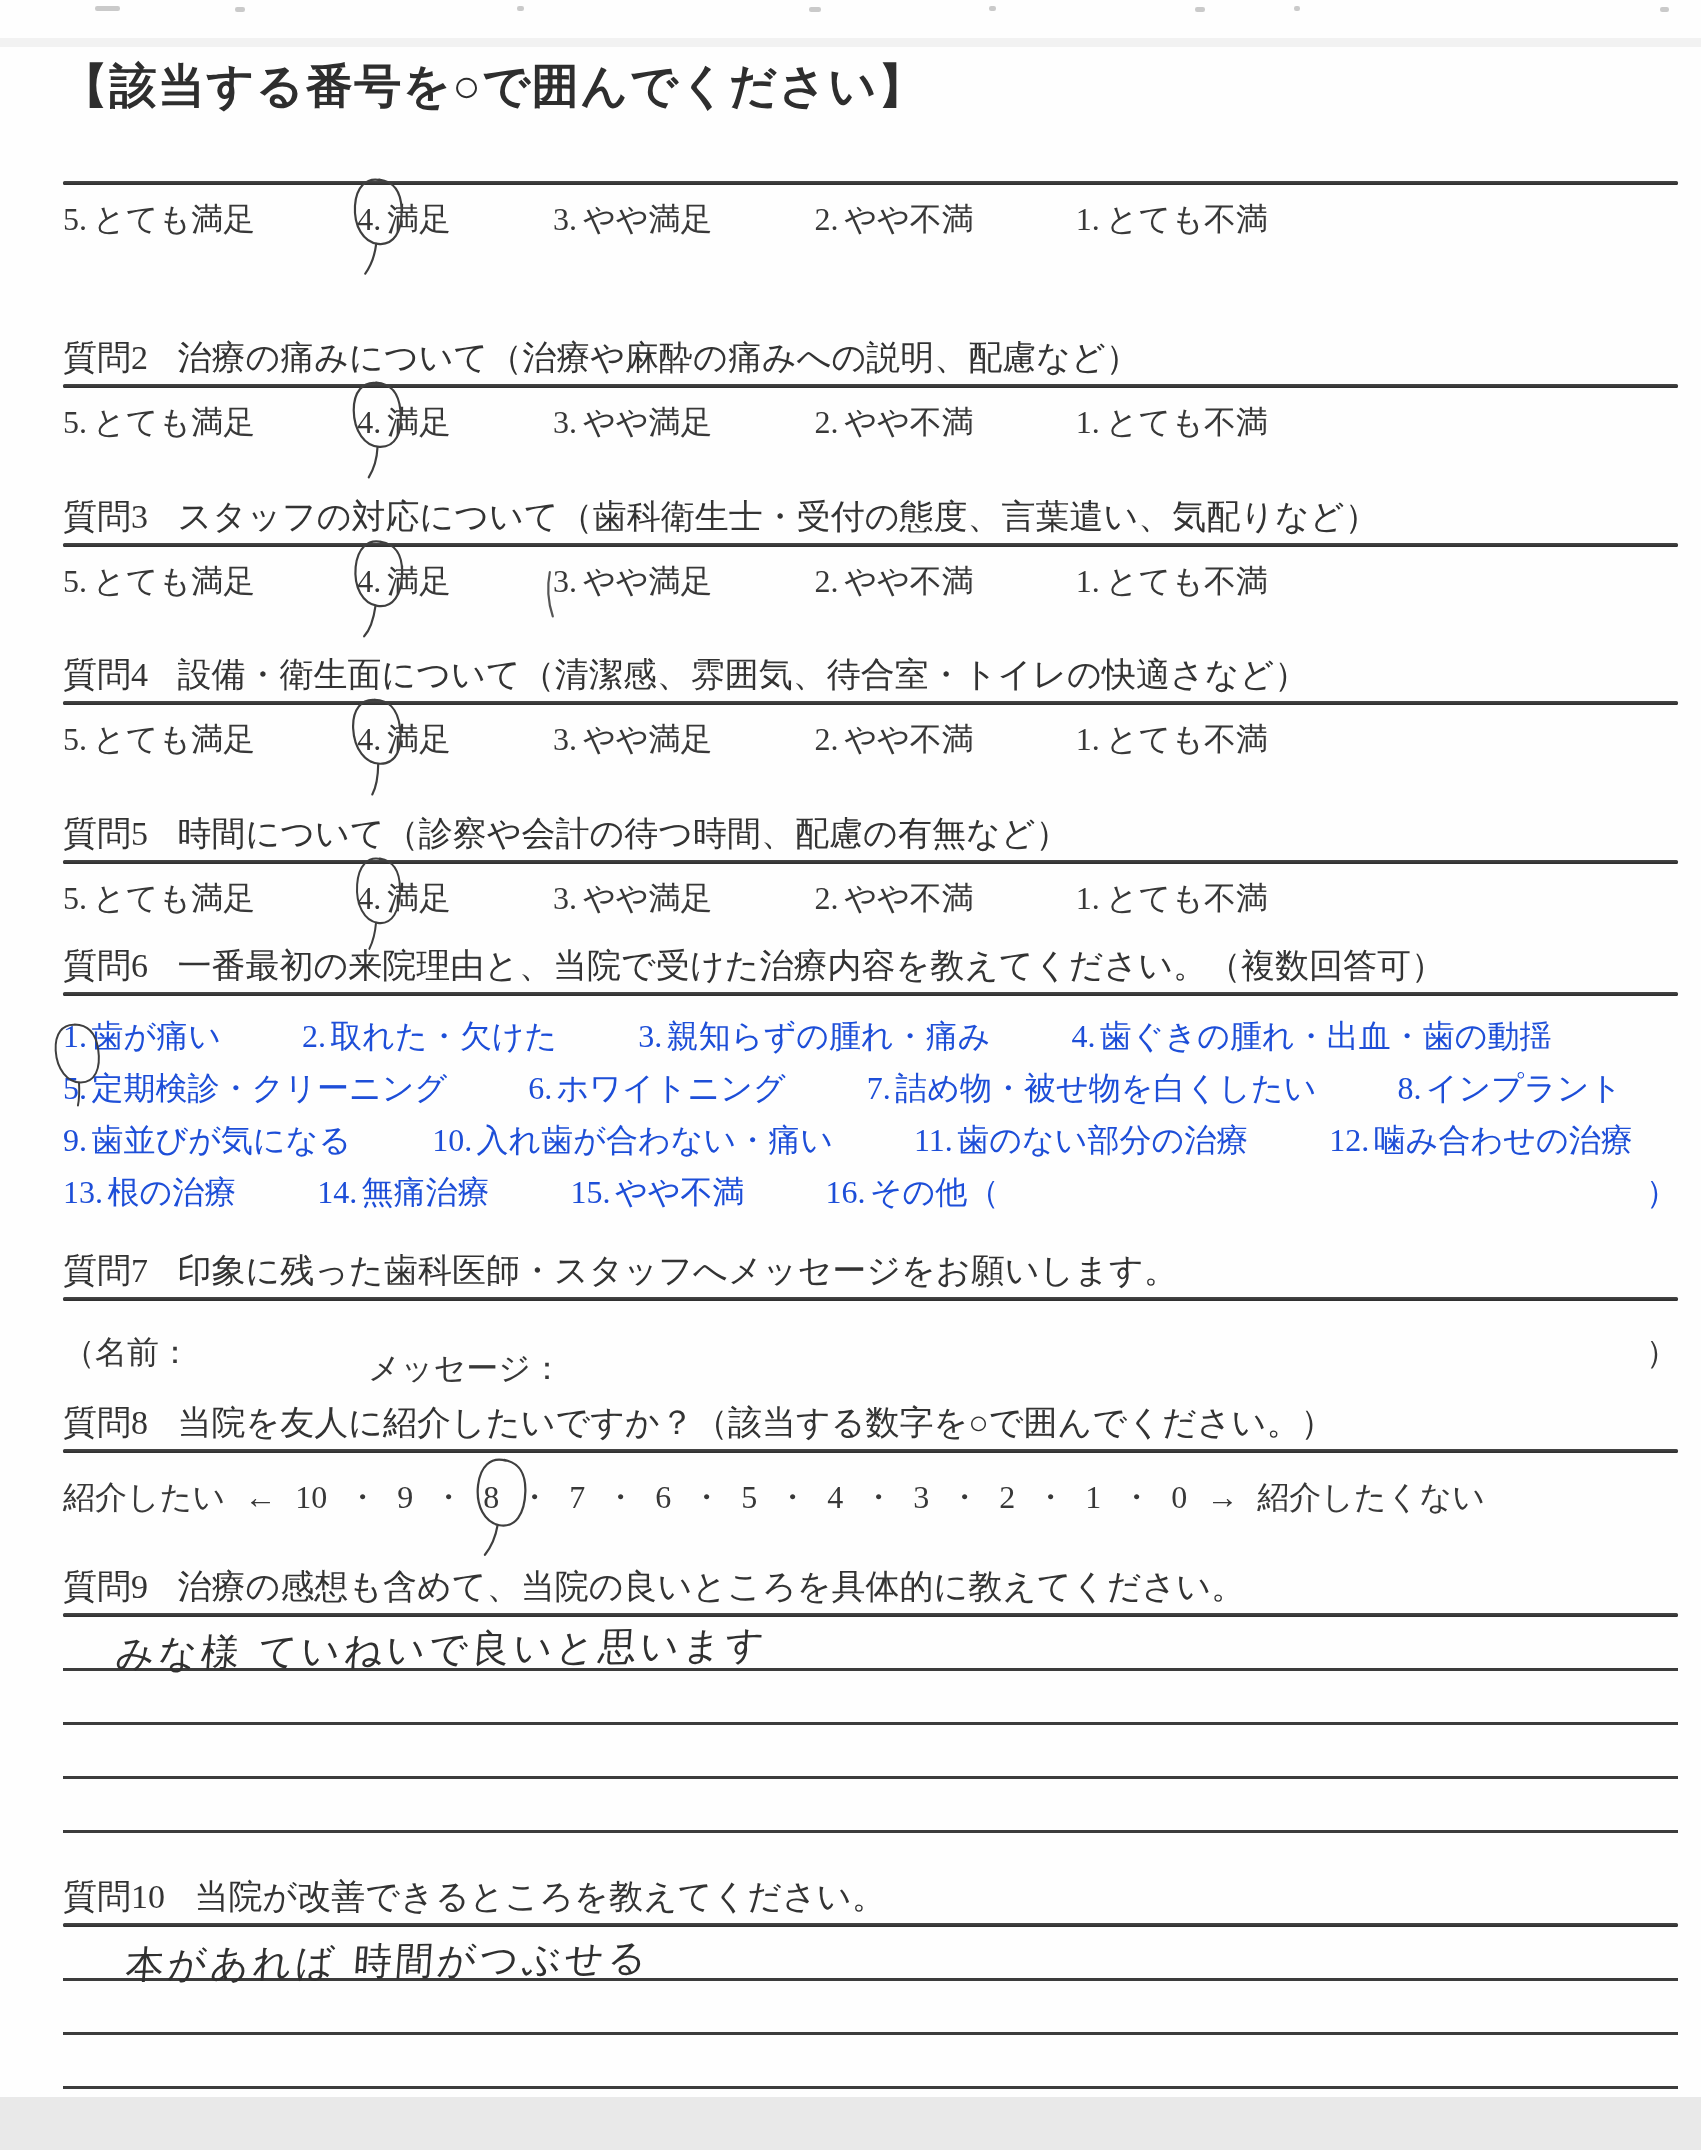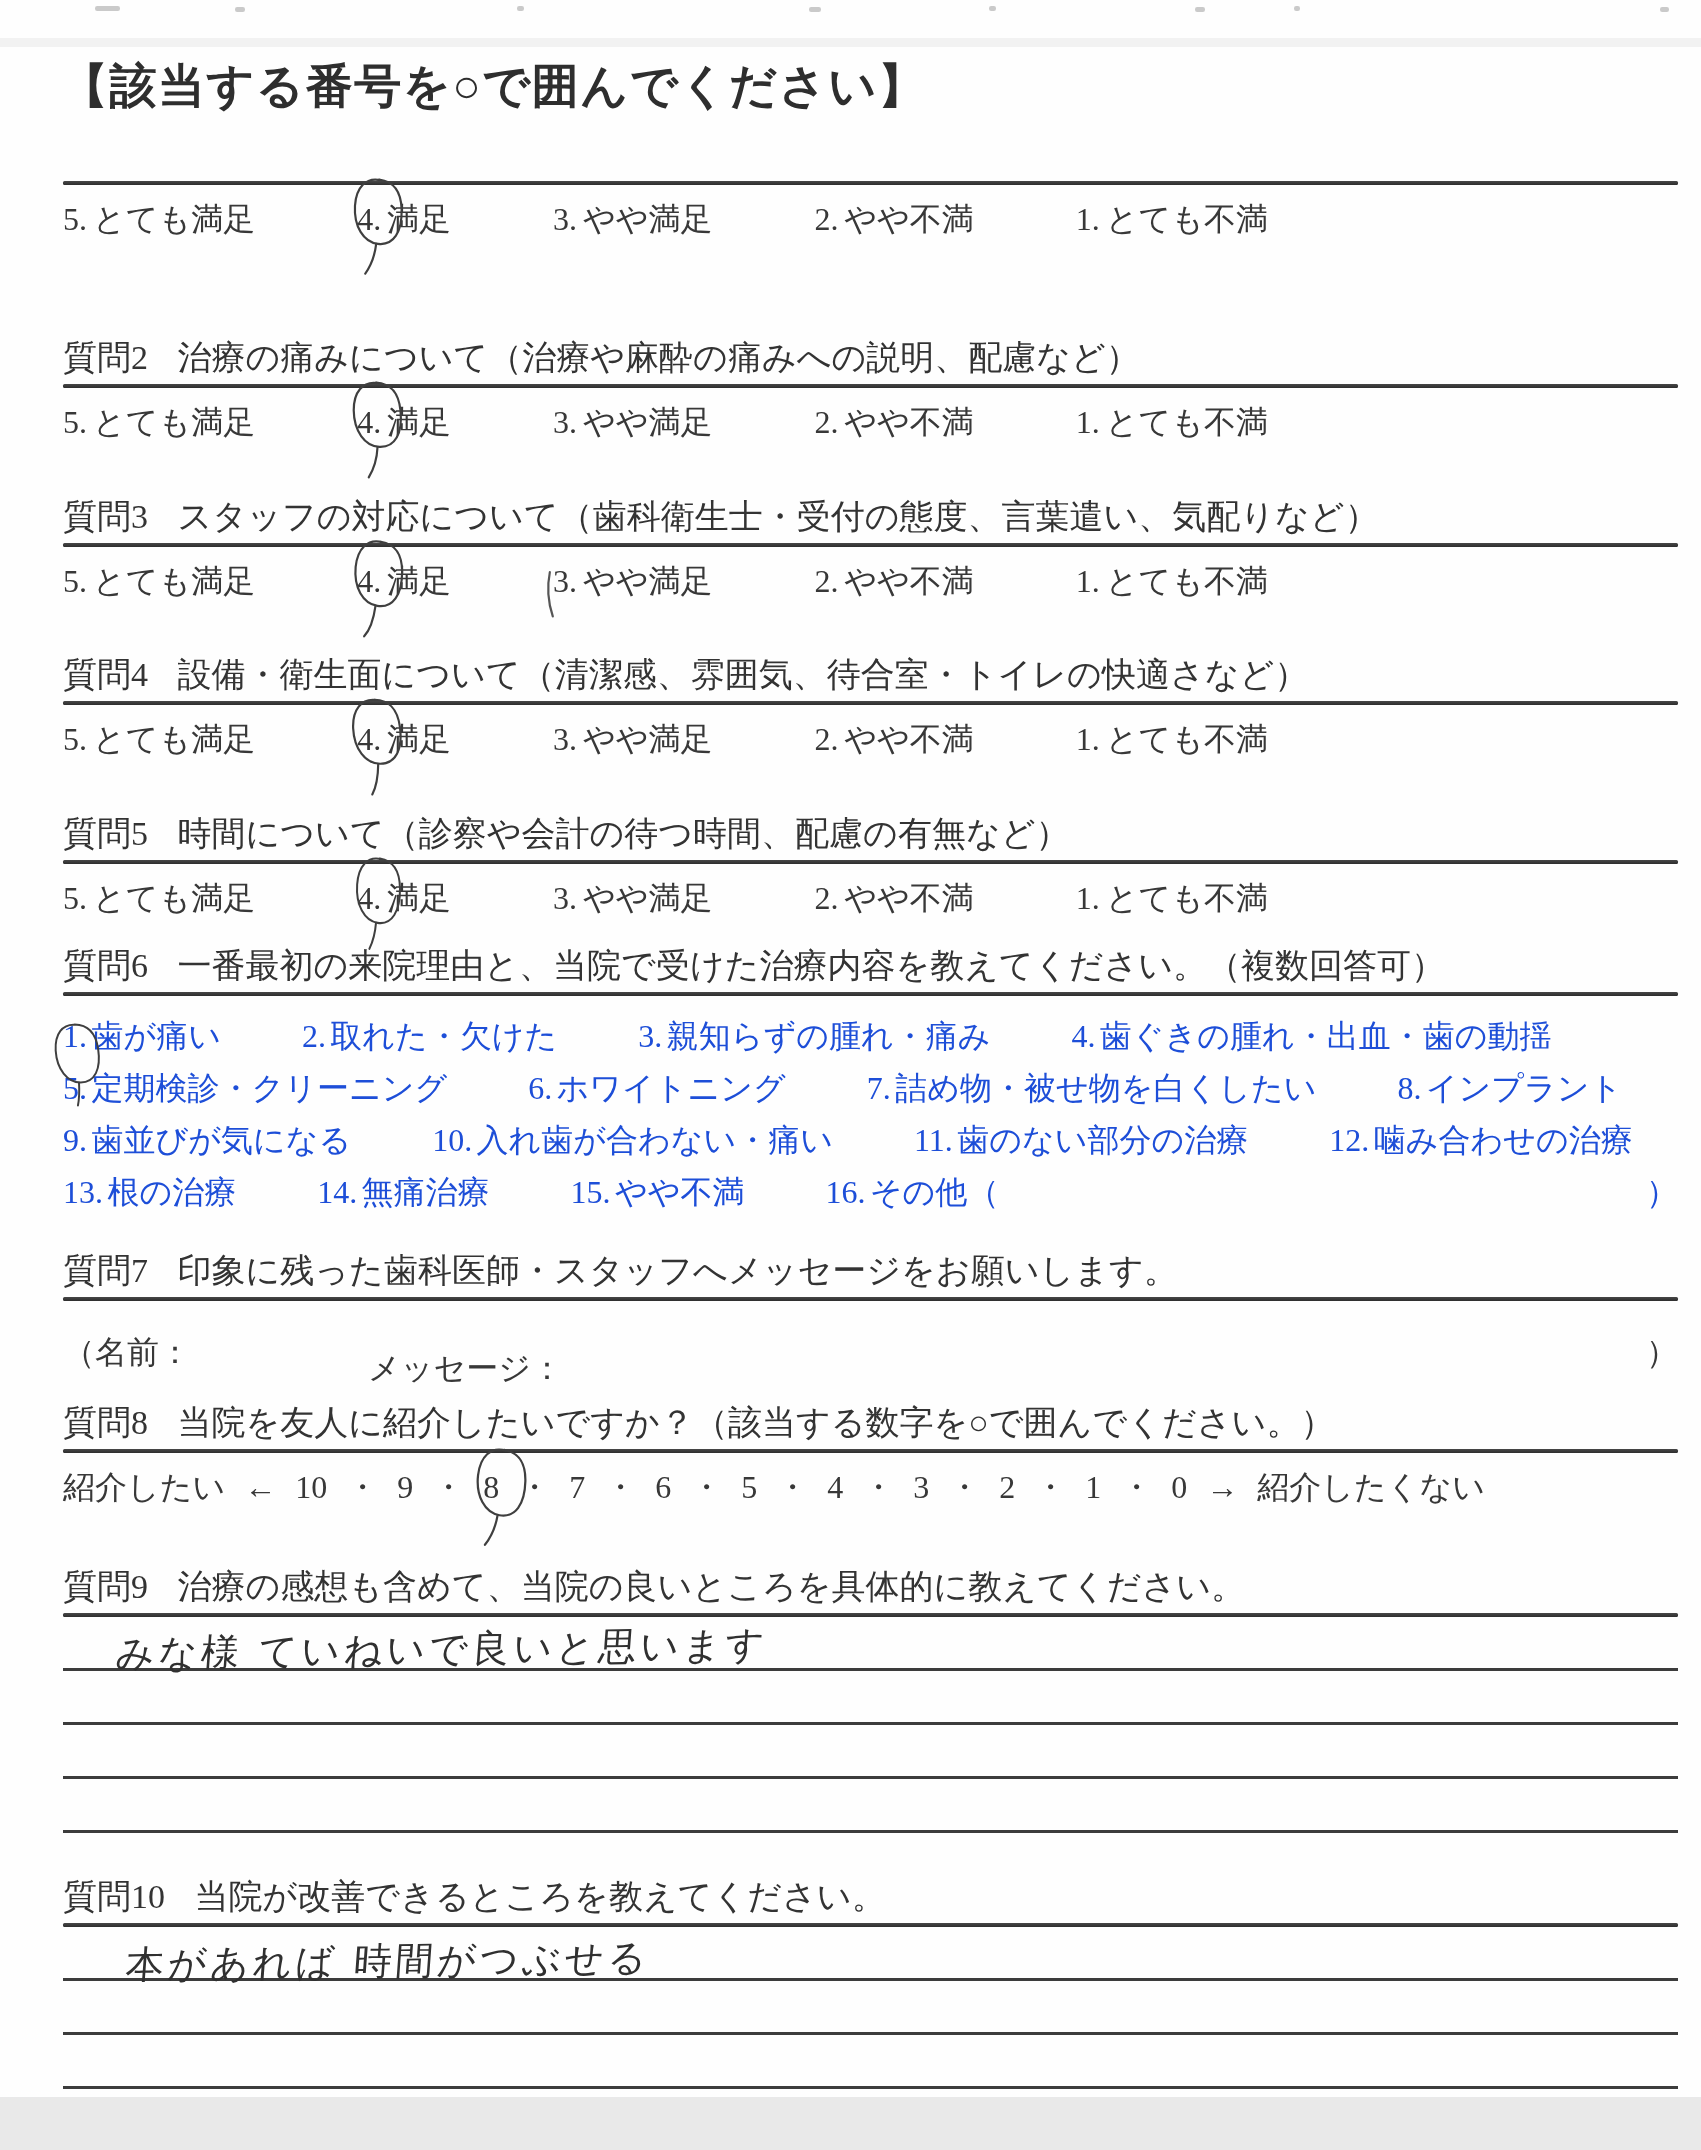--- a/index.html
+++ b/index.html
@@ -28,21 +28,21 @@
   .c-nps .circle-svg{left:-14.8px;top:-22px;width:65px;height:105px;transform:rotate(3deg);}
   
   .q6rows{margin-top:15px;font-size:32px;color:#1d4ed8;}
   .q6row{display:flex;gap:81px;height:52px;align-items:center;white-space:nowrap;}
   .q6row .num{margin-right:4.4px;}
   .close-paren{margin-left:auto;}
   
   .q7row{display:flex;margin-top:13.3px;font-size:32px;line-height:44px;white-space:nowrap;color:#383838;align-items:center;}
   .q7-message{margin-left:177px;margin-top:32px;}
   
-  .q8row{display:flex;align-items:center;gap:19px;margin-top:12px;font-size:32px;line-height:44px;white-space:nowrap;color:#383838;}
+  .q8row{display:flex;align-items:center;gap:19px;margin-top:22px;font-size:32px;line-height:44px;white-space:nowrap;color:#383838;}
   
   .ansrow{height:51px;border-bottom:3px solid #3c3c3c;}
   .hw{
     position:absolute;font-family:"DejaVu Sans",sans-serif;font-size:38px;color:#303030;
     white-space:nowrap;letter-spacing:3.7px;transform:rotate(-0.8deg) skewX(-5deg);
   }
   .stray{position:absolute;overflow:visible;}
   .stray path{fill:none;stroke:#555;stroke-width:3;stroke-linecap:round;}
 </style>
 </head>

